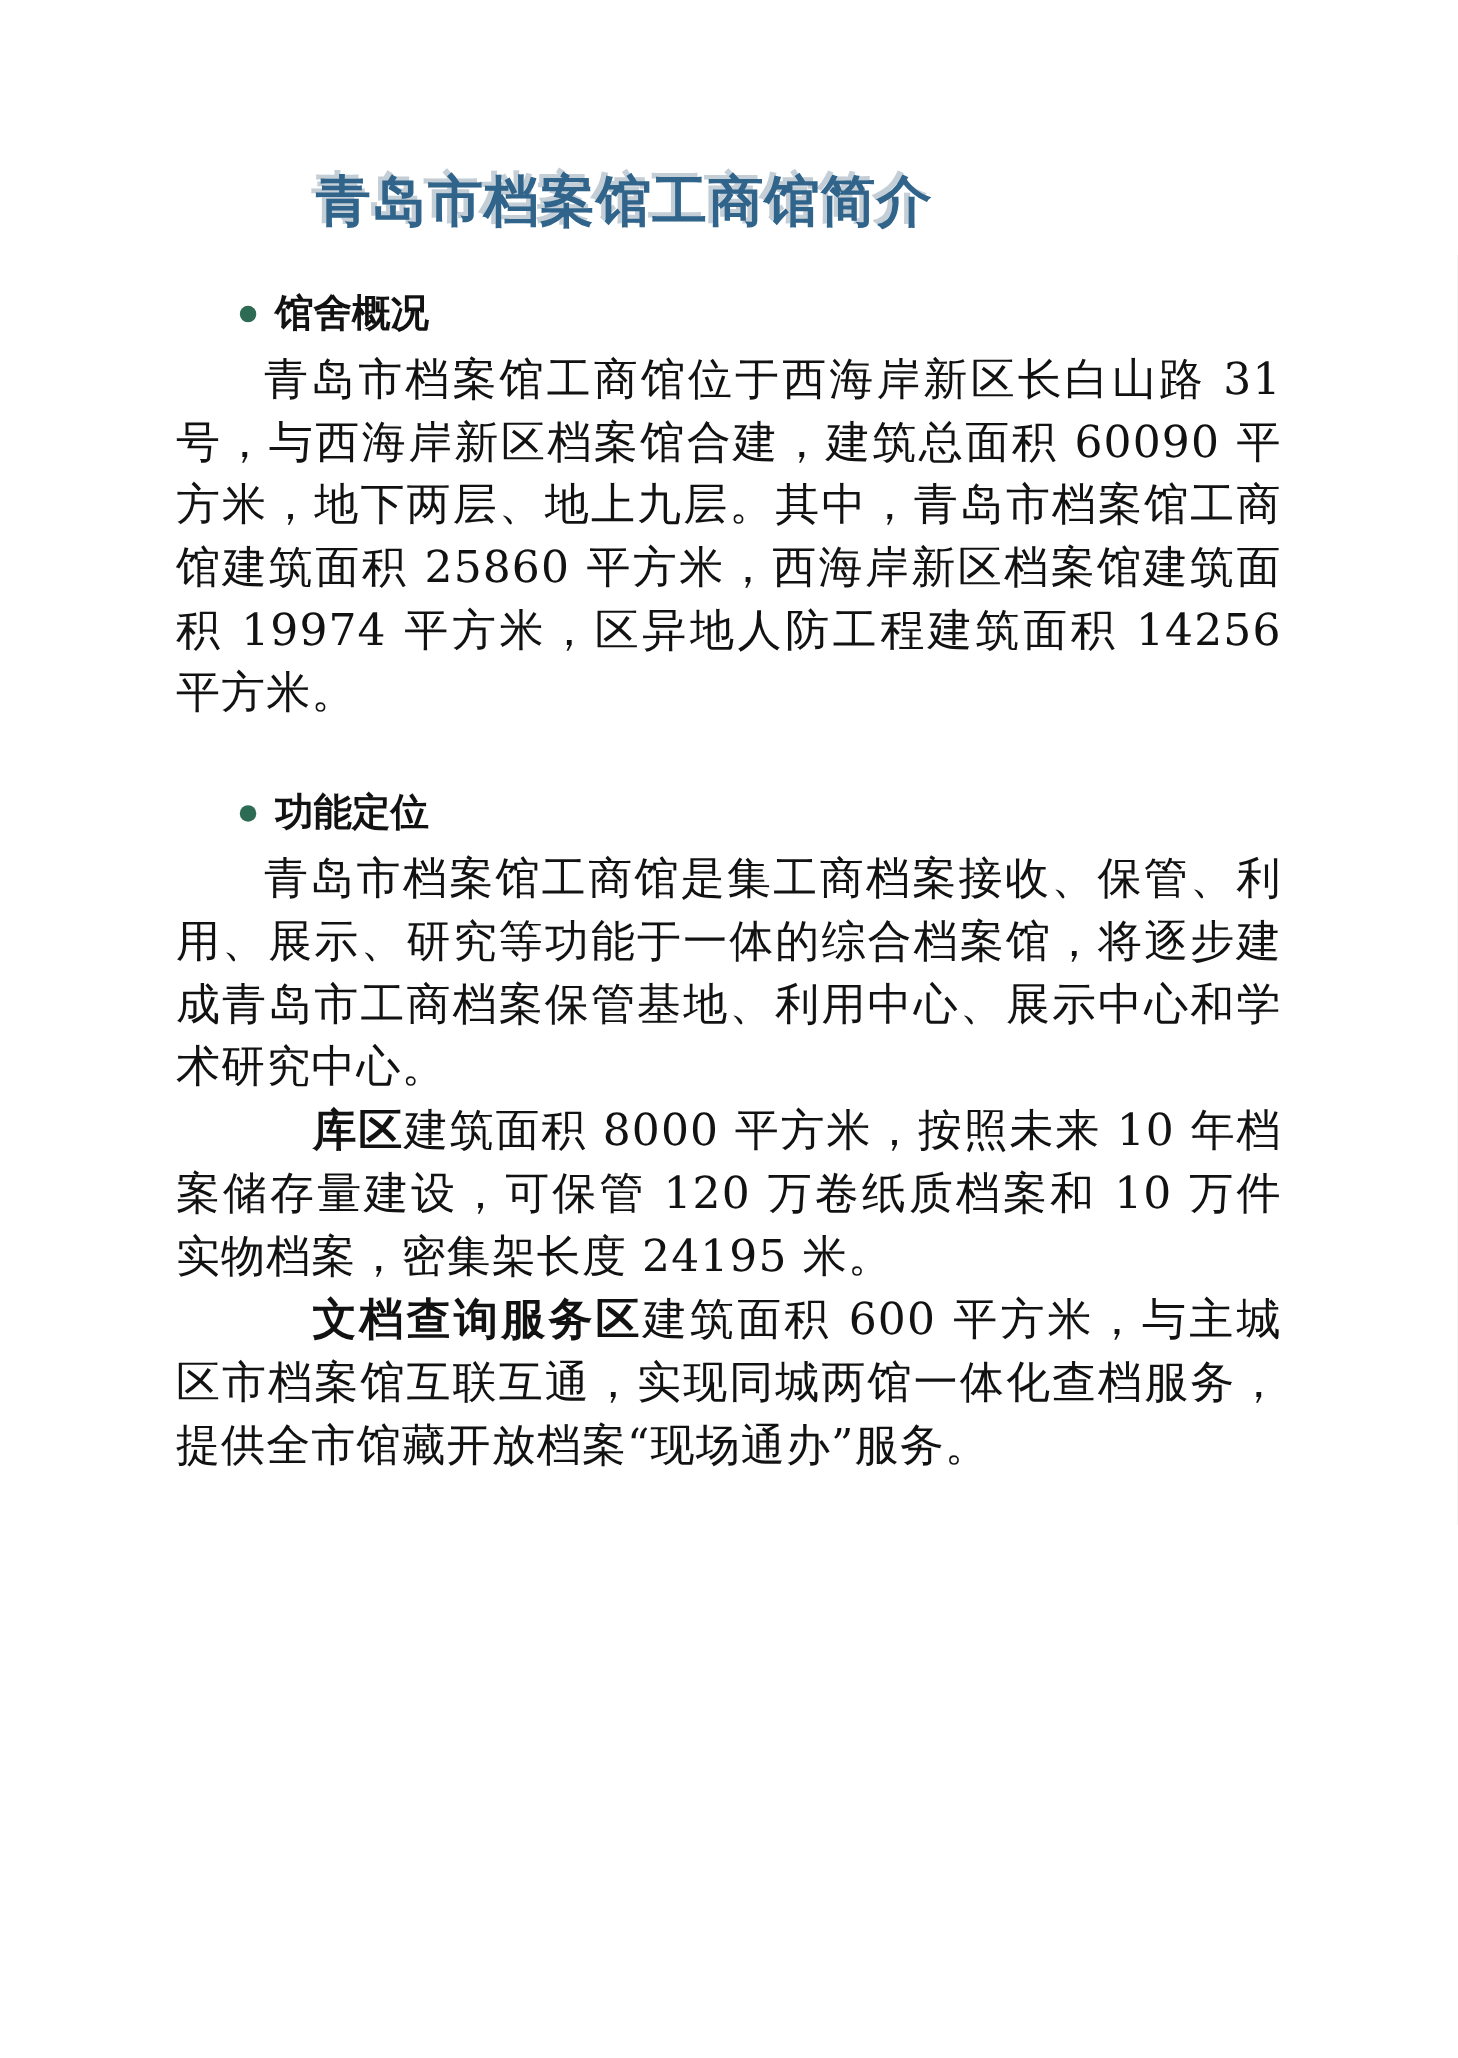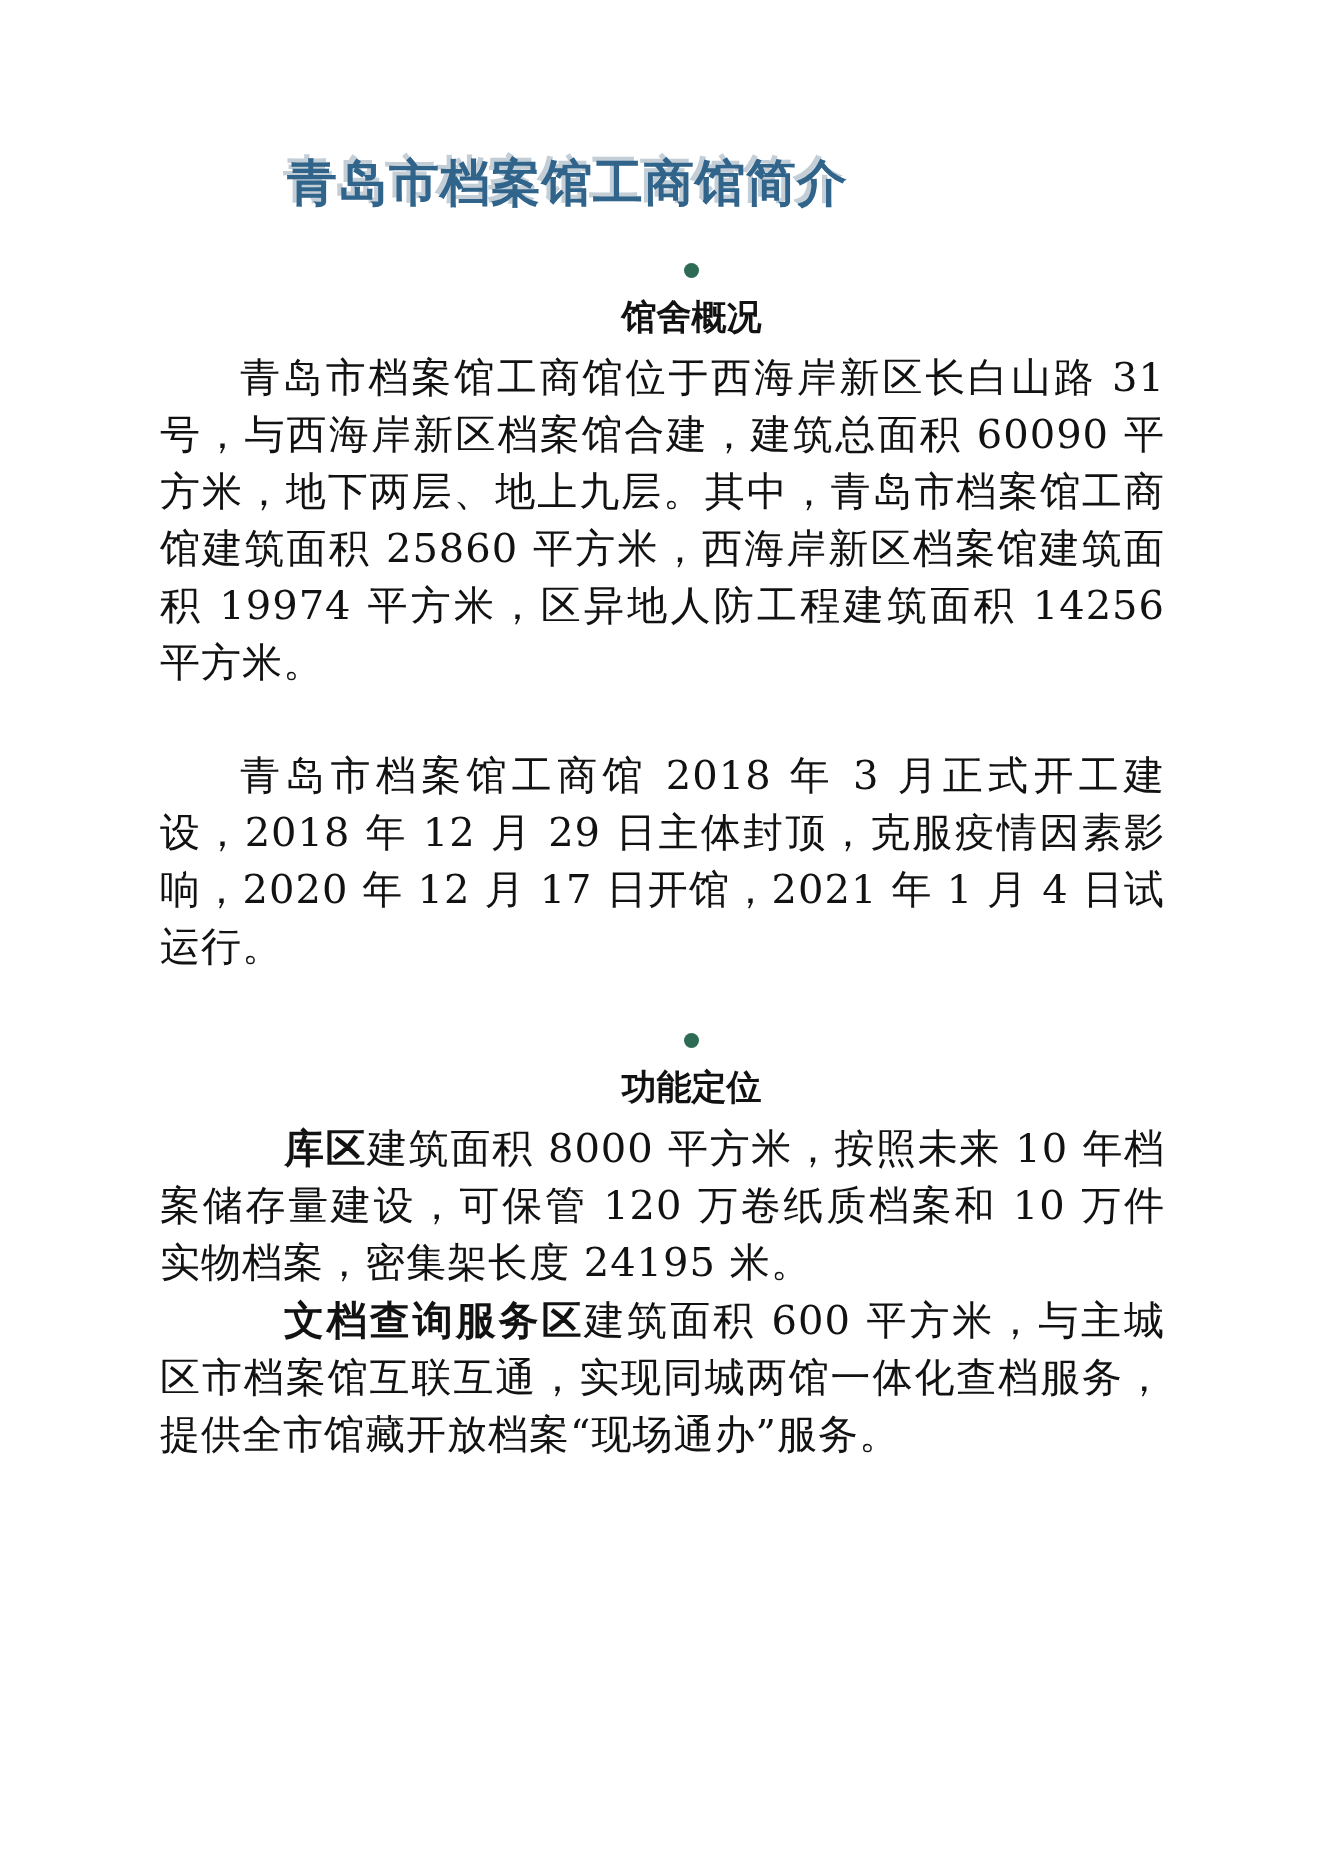--- a/index.html
+++ b/index.html
@@ -41,21 +41,20 @@
   .sec-heading{
     display:flex;
     align-items:center;
     gap:17px;
     margin:58px 0 10px 58px;
     font-family:"DejaVu Sans","Liberation Sans",sans-serif;
     font-weight:bold;
     font-size:35px;
     line-height:44px;
     color:var(--text-color);
-    flex-direction:column;
   }
   .section:first-of-type .sec-heading{margin-top:0;}
   .bullet{
     width:15px;
     height:15px;
     border-radius:50%;
     background:var(--bullet-color);
     flex:0 0 auto;
   }
   .body-para{
@@ -79,26 +78,26 @@
 
     <section class="section">
       <div class="sec-heading">
         <span class="bullet"></span>
         <span>馆舍概况</span>
       </div>
       <p class="body-para"><span>青岛市档案馆工商馆位于西海岸新区长白山路 31 号，与西海岸新区档案馆合建，建筑总面积 60090 平方米，地下两层、地上九层。其中，青岛市档案馆工商馆建筑面积 25860 平方米，西海岸新区档案馆建筑面积 19974 平方米，区异地人防工程建筑面积 14256 平方米。</span></p>
     </section>
 
     <section class="section">
-      <p class="body-para"><span>青岛市档案馆工商馆 2018 年 3 月正式开工建设，2018 年 12 月 29 日主体封顶，克服疫情因素影响，2020 年 12 月 17 日开馆，2021 年 1 月 4 日试运行。</span></p>
     </section>
 
     <section class="section">
       <div class="sec-heading">
         <span class="bullet"></span>
         <span>功能定位</span>
       </div>
+      <p class="body-para"><span>青岛市档案馆工商馆是集工商档案接收、保管、利用、展示、研究等功能于一体的综合档案馆，将逐步建成青岛市工商档案保管基地、利用中心、展示中心和学术研究中心。</span></p>
       <p class="body-para"><span class="run-bold">库区</span><span>建筑面积 8000 平方米，按照未来 10 年档案储存量建设，可保管 120 万卷纸质档案和 10 万件实物档案，密集架长度 24195 米。</span></p>
       <p class="body-para"><span class="run-bold">文档查询服务区</span><span>建筑面积 600 平方米，与主城区市档案馆互联互通，实现同城两馆一体化查档服务，提供全市馆藏开放档案“现场通办”服务。</span></p>
     </section>
 
   </div>
 </div>
 
 </body></html>

